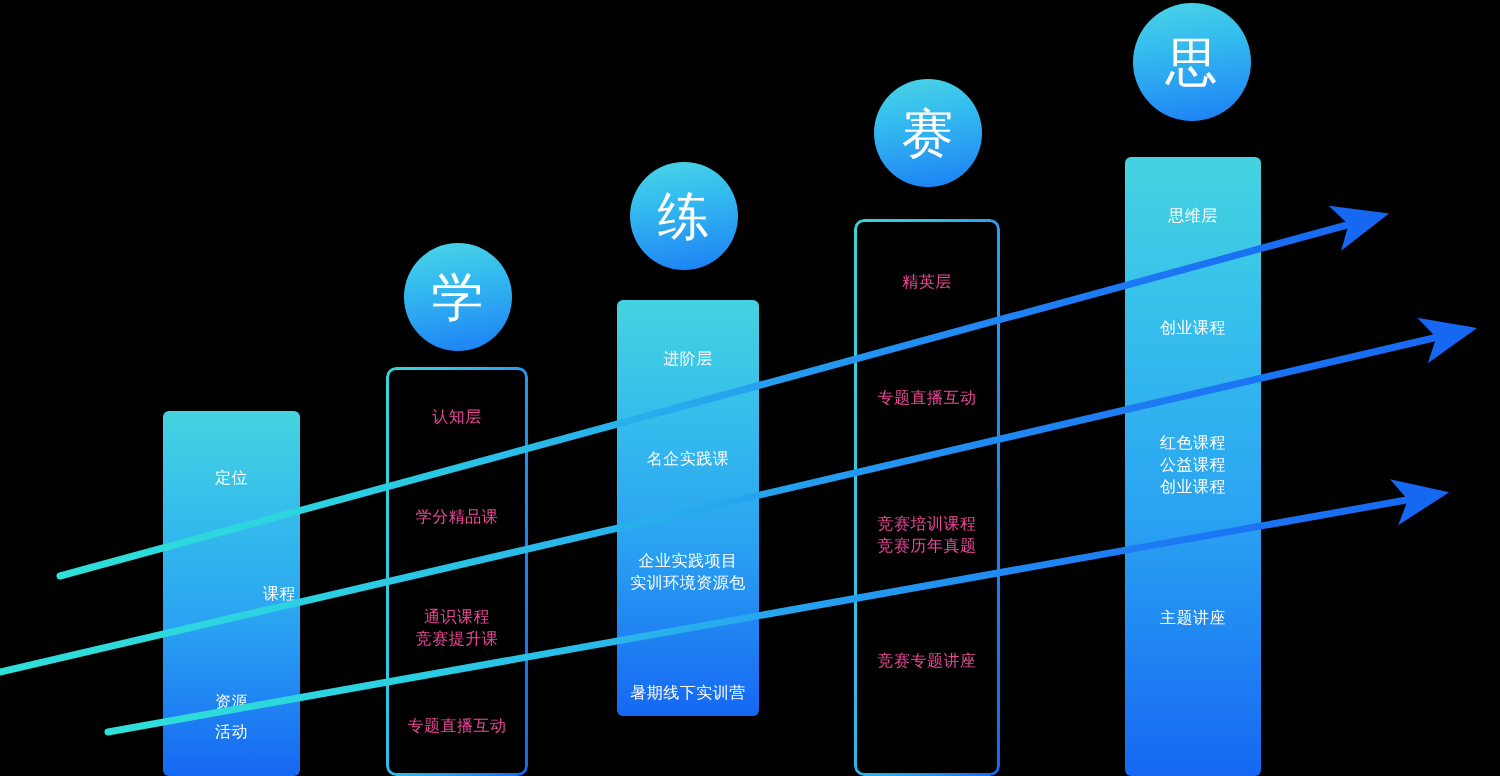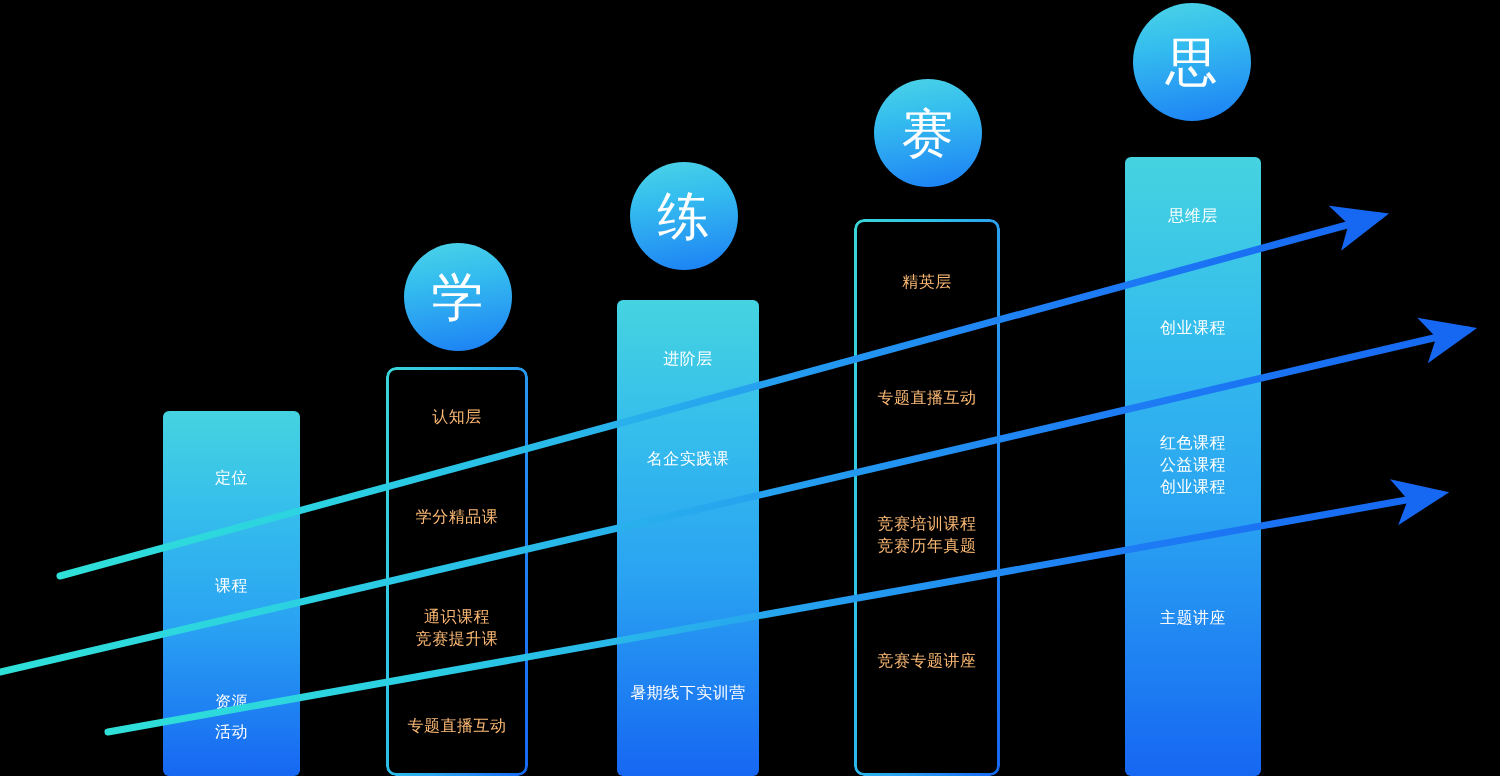--- a/index.html
+++ b/index.html
@@ -68,21 +68,21 @@
     position: absolute;
     left: 0;
     width: 100%;
     text-align: center;
     line-height: 1.38;
     font-size: 16px;
     letter-spacing: 0.5px;
     white-space: pre-line;
   }
   .cell.light { color: #ffffff; }
-  .cell.dark  { color: #fdba74; }
+  .cell.dark  { color: #ec4899; }
 
   
   .badge {
     position: absolute;
     border-radius: 50%;
     background: linear-gradient(170deg, #4cd4e6 0%, #34bdee 35%, #2aa0f2 65%, #1a7ef5 100%);
     display: flex;
     align-items: center;
     justify-content: center;
     z-index: 4;
@@ -96,40 +96,42 @@
   }
 </style>
 </head>
 <body>
 
 <div id="stage">
 
   <div class="column filled" style="left:163px; top:411px; width:137px; height:365px;">
     <div class="col-inner">
       <div class="cell light" style="top:56px;font-family:Liberation Serif, serif;">定位</div>
-      <div class="cell light" style="top:164px;">课程</div>
+      <div class="cell light" style="top:172px;padding-left:48px;">课程</div>
       <div class="cell light" style="top:249px;margin-top:31px;">资源</div>
       <div class="cell light" style="top:310px;">活动</div>
     </div>
   </div>
 
   <div class="column outlined" style="left:386px; top:367px; width:142px; height:409px;">
     <div class="col-inner">
       <div class="cell dark" style="top:36px;">认知层</div>
       <div class="cell dark" style="top:136px;">学分精品课</div>
       <div class="cell dark" style="top:236px;">通识课程
 竞赛提升课</div>
       <div class="cell dark" style="top:345px;">专题直播互动</div>
     </div>
   </div>
 
-  <div class="column filled" style="left:617px; top:300px; width:142px; height:476px;">
+  <div class="column filled" style="left:617px; top:300px; width:142px; height:416px;">
     <div class="col-inner">
       <div class="cell light" style="top:48px;">进阶层</div>
       <div class="cell light" style="top:148px;">名企实践课</div>
+      <div class="cell light" style="top:250px;">企业实践项目
+实训环境资源包</div>
       <div class="cell light" style="top:382px;">暑期线下实训营</div>
     </div>
   </div>
 
   <div class="column outlined" style="left:854px; top:219px; width:146px; height:557px;">
     <div class="col-inner">
       <div class="cell dark" style="top:49px;">精英层</div>
       <div class="cell dark" style="top:165px;">专题直播互动</div>
       <div class="cell dark" style="top:291px;">竞赛培训课程
 竞赛历年真题</div>

